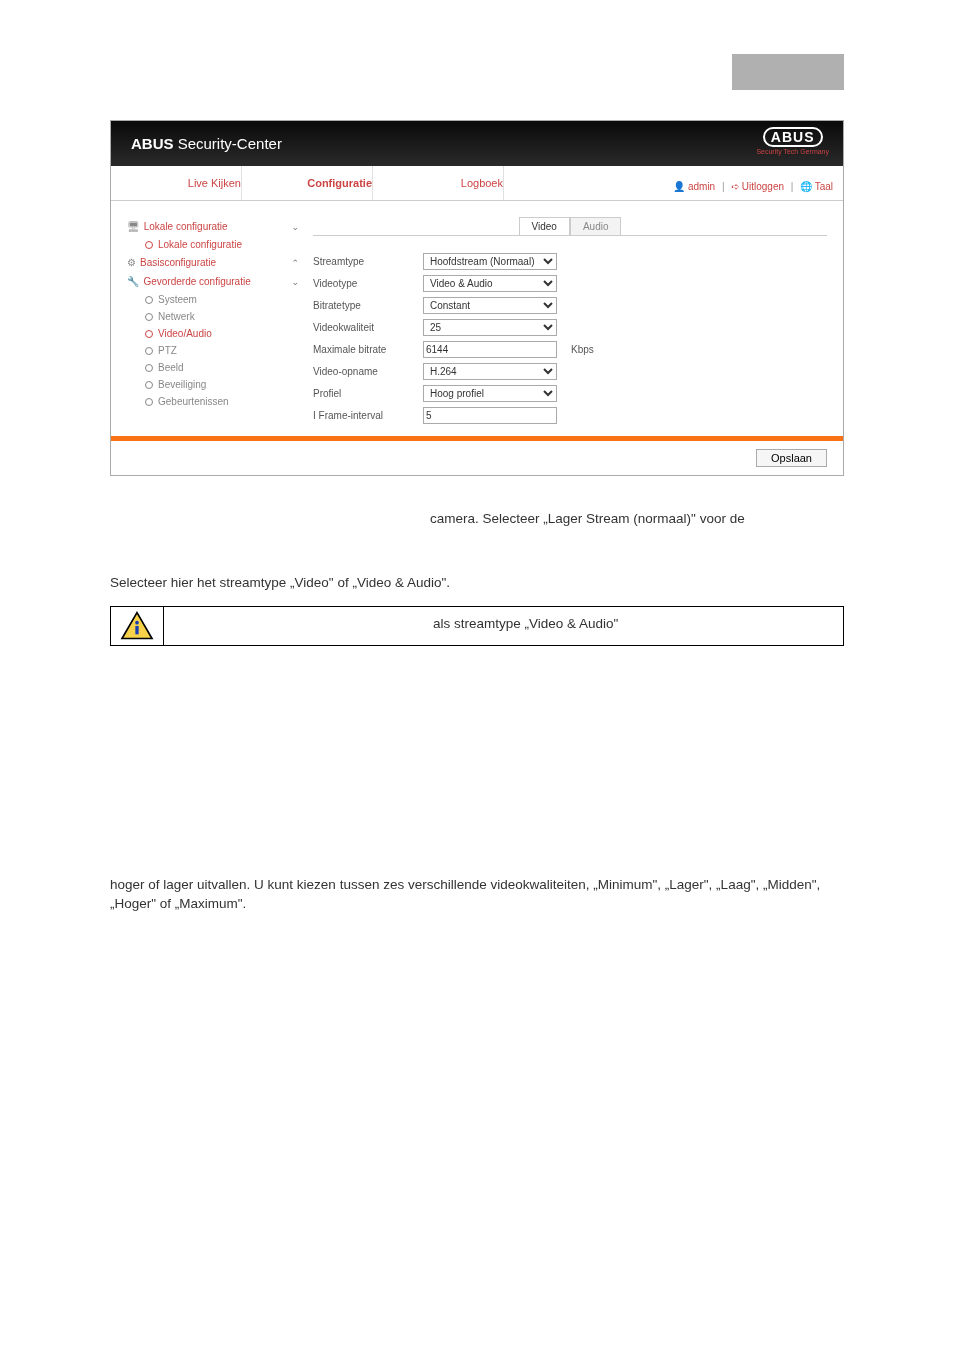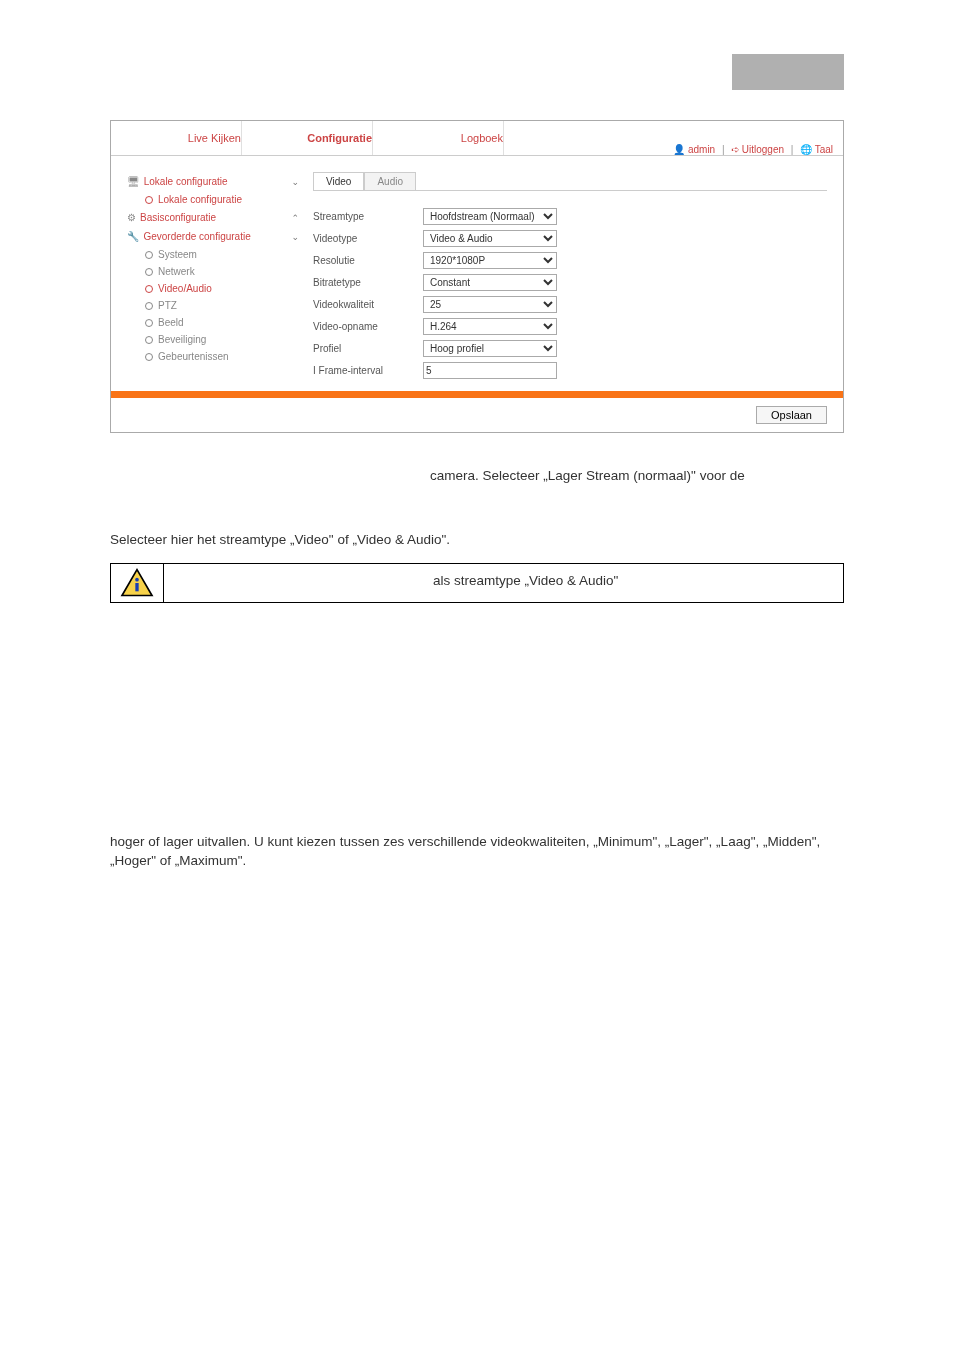--- a/index.html
+++ b/index.html
@@ -79,21 +79,21 @@
     color:#c44;
     cursor:pointer;
   }
   .nav-tab.active{
     color:#c44;
     font-weight:bold;
   }
   .nav-right{
     position:absolute;
     right:10px;
-    top:12px;
+    top:4px;
     line-height:34px;
     color:#c44;
     font-size:10px;
   }
   .nav-right .sep{color:#999;margin:0 4px;}
   .nav-right .ico{margin-right:2px;font-size:10px;}
   .body{
     display:flex;
     padding:16px 16px 10px 16px;
   }
@@ -124,20 +124,21 @@
     margin-right:5px;display:inline-block;
   }
   .content{
     flex:1;
     padding-left:14px;
   }
   .ctabs{
     display:flex;
     font-size:10px;
     border-bottom:1px solid #ccc;
+    justify-content:center;
   }
   .ctab{
     border:1px solid #ccc;
     border-bottom:none;
     padding:3px 12px;
     background:#f3f3f3;
     color:#888;
     cursor:pointer;
   }
   .ctab.active{background:#fff;color:#333;}
@@ -158,21 +159,21 @@
     height:17px;
     border:1px solid #aaa;
     font-size:10px;
     padding:0 2px;
     box-sizing:border-box;
     background:#fff;
     color:#333;
   }
   select.in:disabled,input.in:disabled{color:#aaa;background:#fafafa;}
   .save-row{
-    border-top:7px solid #f97316;
+    border-top:5px solid #f97316;
     padding:8px 16px;
     text-align:right;
   }
   .save-btn{
     border:1px solid #aaa;
     background:#f6f6f6;
     font-size:11px;
     padding:2px 14px;
     cursor:pointer;
   }
@@ -207,20 +208,29 @@
     font-size:13.5px;
   }
 </style>
 </head>
 <body>
 
 <div class="page">
   <div class="top-gray"></div>
 
   <div class="shot">
+    <div class="shot-header">
+      <div class="shot-title">
+        <b>ABUS</b><span> Security-Center</span>
+      </div>
+      <div class="shot-logo">
+        <span class="brand">ABUS</span>
+        <span class="sub">Security Tech Germany</span>
+      </div>
+    </div>
 
     <div class="nav">
       <div class="nav-tab">Live Kijken</div>
       <div class="nav-tab active">Configuratie</div>
       <div class="nav-tab">Logboek</div>
       <div class="nav-right">
         <span class="ico">👤</span><span>admin</span>
         <span class="sep">|</span>
         <span class="ico">➪</span><span>Uitloggen</span>
         <span class="sep">|</span>
@@ -289,30 +299,31 @@
         <div class="form" id="form">
             <div class="row">
               <div class="lbl">Streamtype</div>
               <div class="ctrl"><select class="in"><option>Hoofdstream (Normaal)</option></select></div>
             </div>
             <div class="row">
               <div class="lbl">Videotype</div>
               <div class="ctrl"><select class="in"><option>Video &amp; Audio</option></select></div>
             </div>
             <div class="row">
-              <div class="lbl">Resolutie</div>
-              <div class="ctrl"><select class="in"><option>1920*1080P</option></select></div>
-            </div>
-            <div class="row">
               <div class="lbl">Bitratetype</div>
               <div class="ctrl"><select class="in"><option>Constant</option></select></div>
             </div>
             <div class="row">
               <div class="lbl">Videokwaliteit</div>
               <div class="ctrl"><select class="in"><option>25</option></select></div>
+            </div>
+            <div class="row">
+              <div class="lbl">Maximale bitrate</div>
+              <div class="ctrl"><input class="in" value="6144" style=""></div>
+              <div class="unit">Kbps</div>
             </div>
             <div class="row">
               <div class="lbl">Video-opname</div>
               <div class="ctrl"><select class="in"><option>H.264</option></select></div>
             </div>
             <div class="row">
               <div class="lbl">Profiel</div>
               <div class="ctrl"><select class="in"><option>Hoog profiel</option></select></div>
             </div>
             <div class="row">

